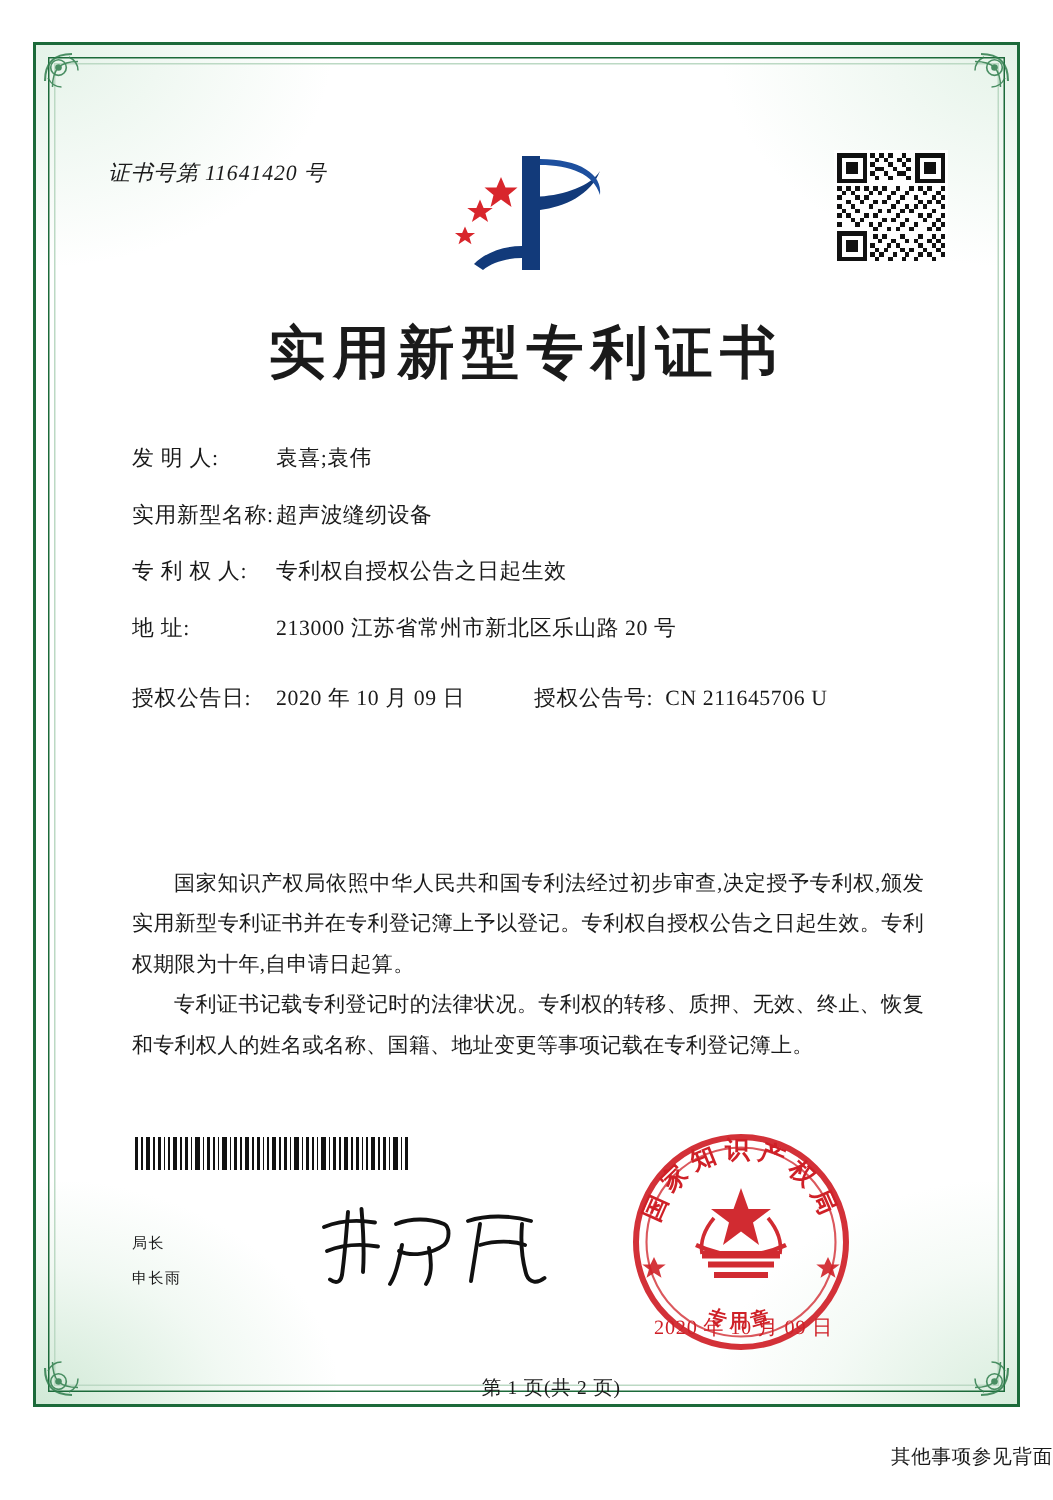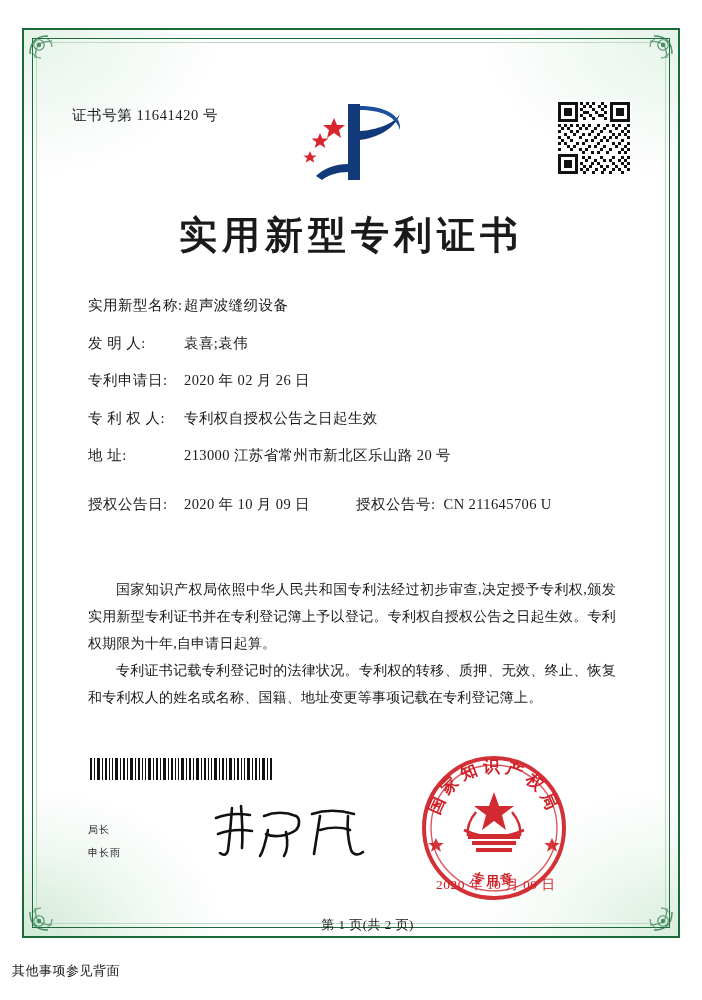--- a/index.html
+++ b/index.html
@@ -81,20 +81,21 @@
     background: radial-gradient(ellipse at 100% 0%, rgba(180,220,190,.35) 0%, rgba(255,255,255,0) 70%);
   }
 
   
   .cert-no {
     position: absolute;
     left: 72px; top: 106px;
     font-size: 14.5px;
     letter-spacing: .6px;
     white-space: nowrap;
+    font-style: italic;
   }
 
   .emblem {
     position: absolute;
     left: 290px; top: 96px;
     width: 120px; height: 92px;
   }
   .emblem svg { display: block; }
 
   .qr {
@@ -205,24 +206,23 @@
     position: absolute;
     left: 0; right: 0; top: 916px;
     text-align: center;
     font-size: 13px;
     letter-spacing: .5px;
     margin-left: 33px;
   }
   .footnote {
     position: absolute;
     left: 0; right: 0; top: 962px;
-    text-align: left;
+    text-align: right;
     font-size: 13px;
     letter-spacing: .5px;
-    margin-left: 12px;
   }
 </style>
 </head>
 <body>
 
 <div class="page">
 
   <div class="wash wash-tl"></div>
   <div class="wash wash-tr"></div>
   <div class="wash wash-bl"></div>
@@ -447,34 +447,30 @@
         <rect x="65" y="71" width="3" height="3"></rect>
       </g>
     </svg>
   </div>
 
   <div class="doc-title">实用新型专利证书</div>
 
   <div class="fields">
 
     <div class="field-row">
+      <span class="field-label">发  明  人:</span>
+      <span class="field-value">袁喜;袁伟</span>
+    </div>
+
+    <div class="field-row">
       <span class="field-label">实用新型名称:</span>
       <span class="field-value">超声波缝纫设备</span>
     </div>
 
-    <div class="field-row">
-      <span class="field-label">发  明  人:</span>
-      <span class="field-value">袁喜;袁伟</span>
-    </div>
-
-
-    <div class="field-row">
-      <span class="field-label">专利申请日:</span>
-      <span class="field-value">2020 年 02 月 26 日</span>
-    </div>
+
 
     <div class="field-row">
       <span class="field-label">专 利 权 人:</span>
       <span class="field-value">专利权自授权公告之日起生效</span>
     </div>
 
     <div class="field-row">
       <span class="field-label">地      址:</span>
       <span class="field-value">213000 江苏省常州市新北区乐山路 20 号</span>
     </div>

